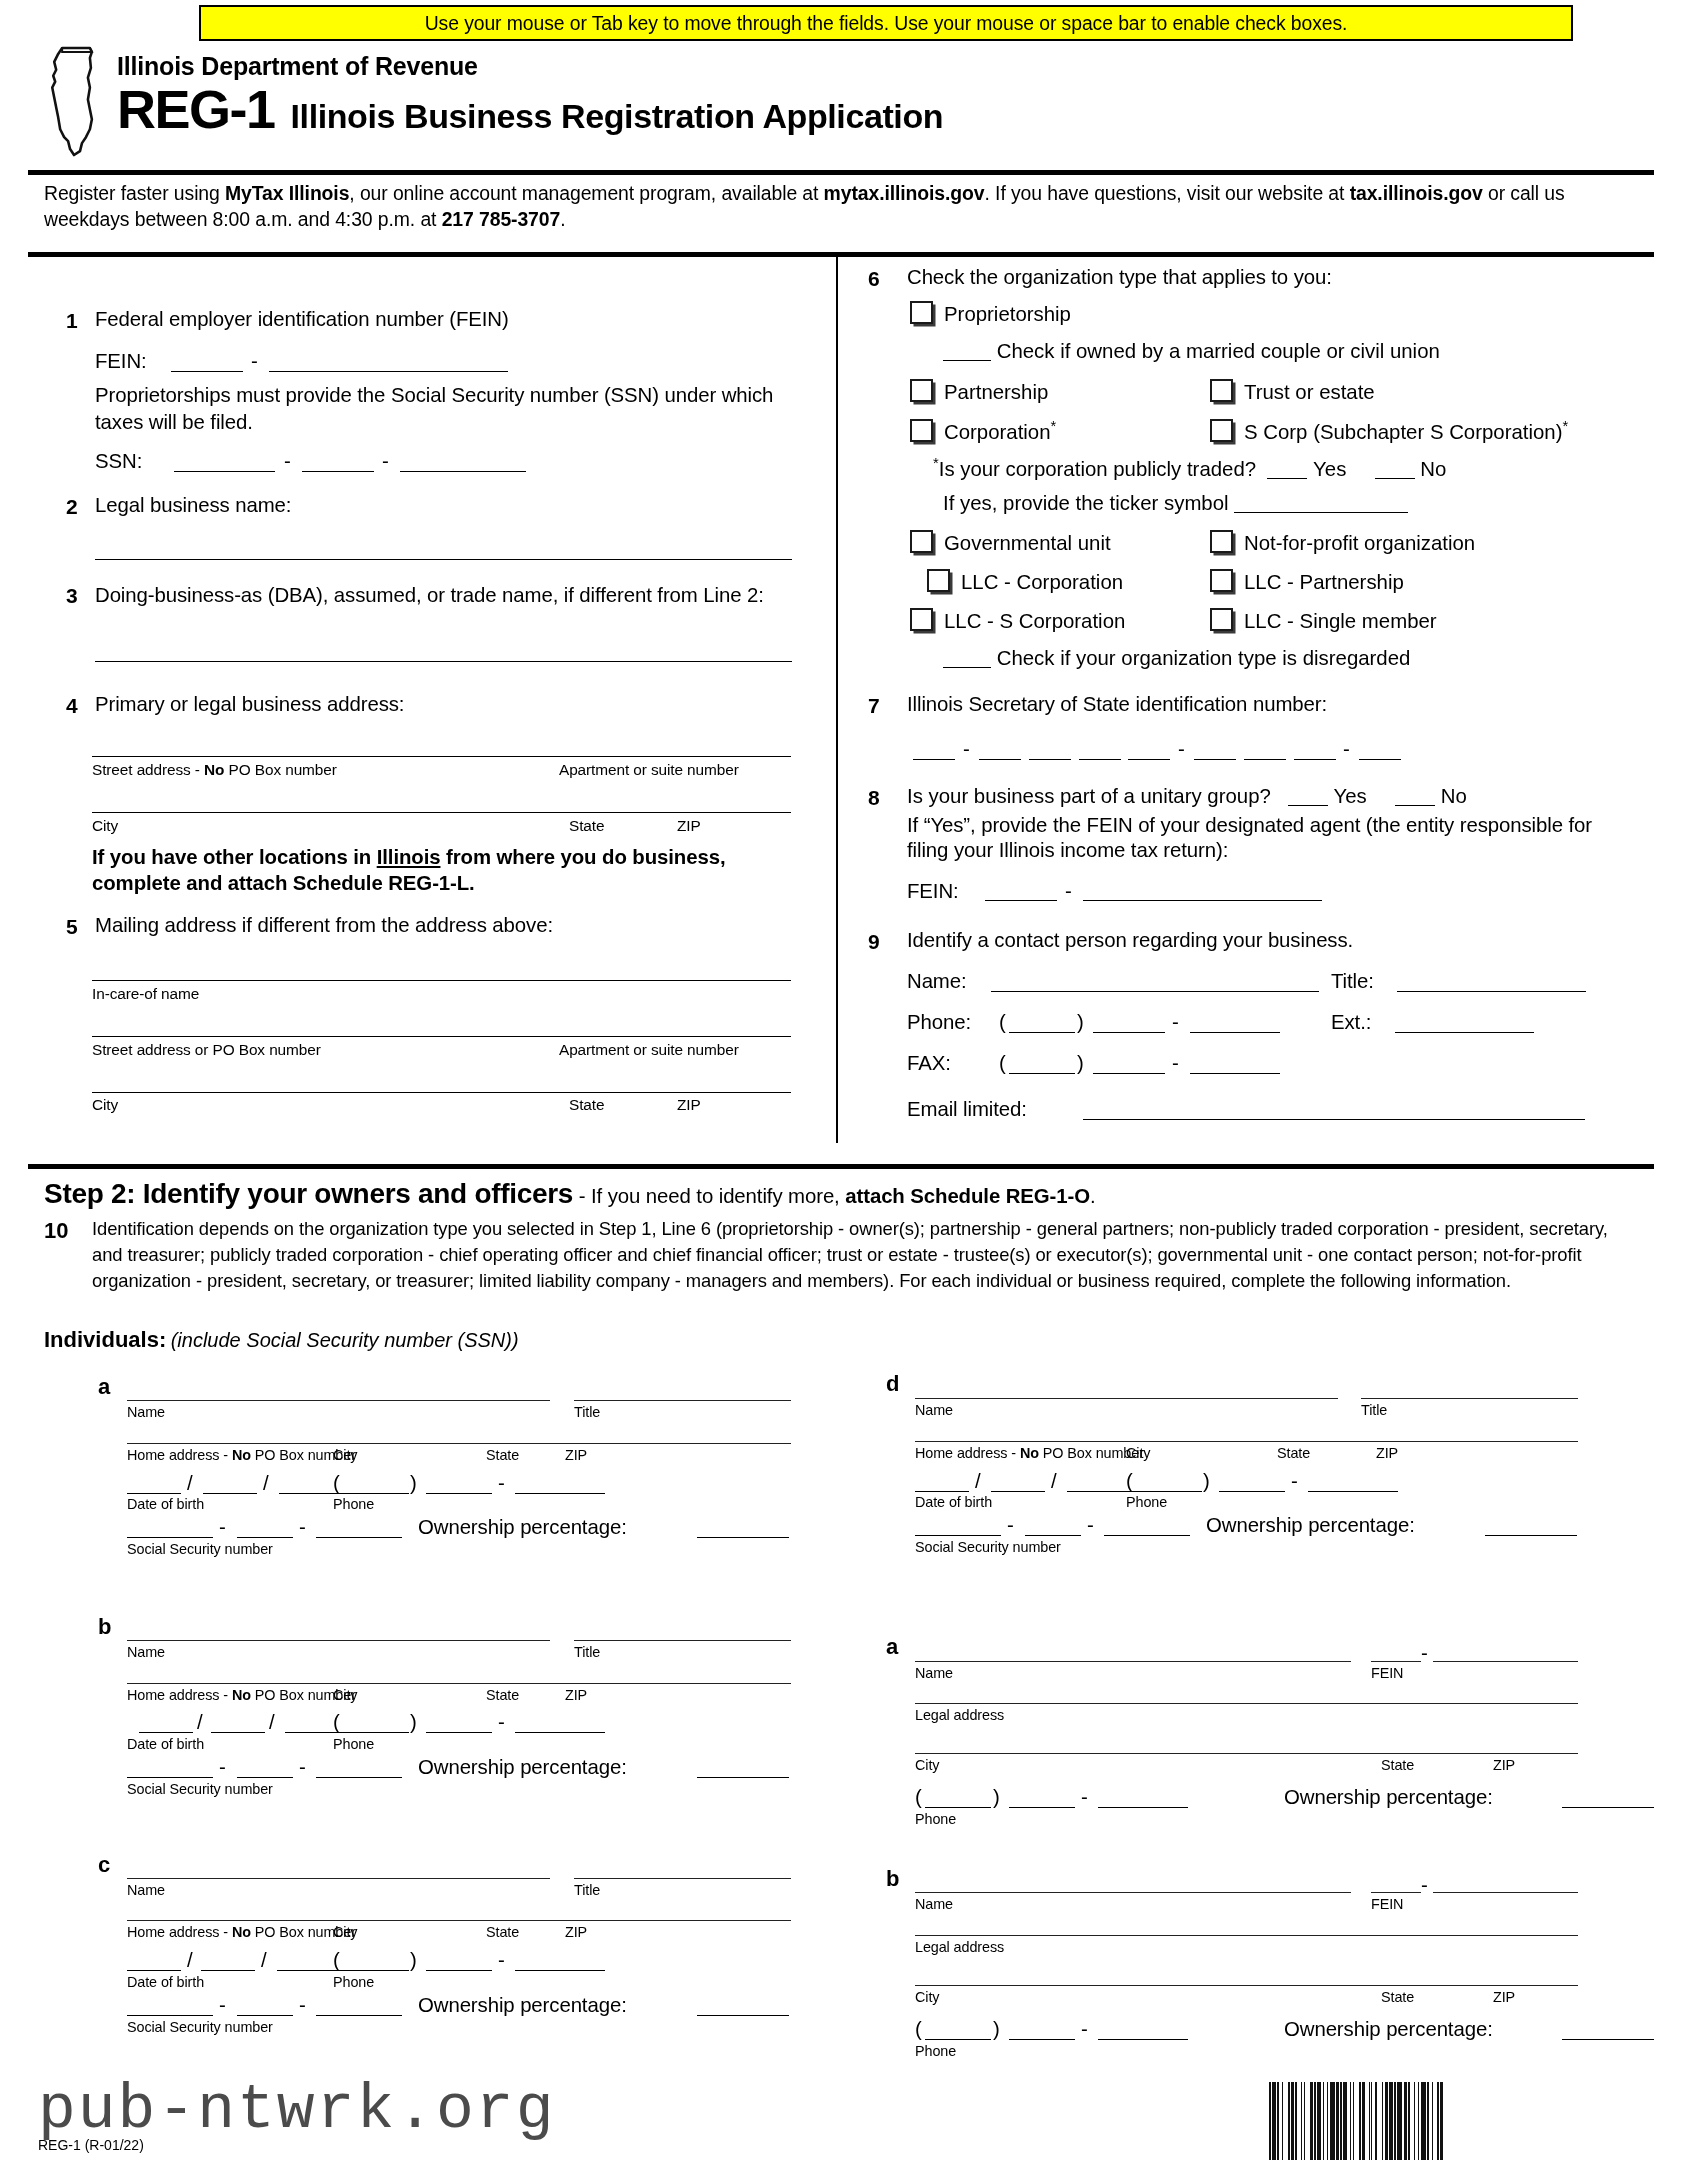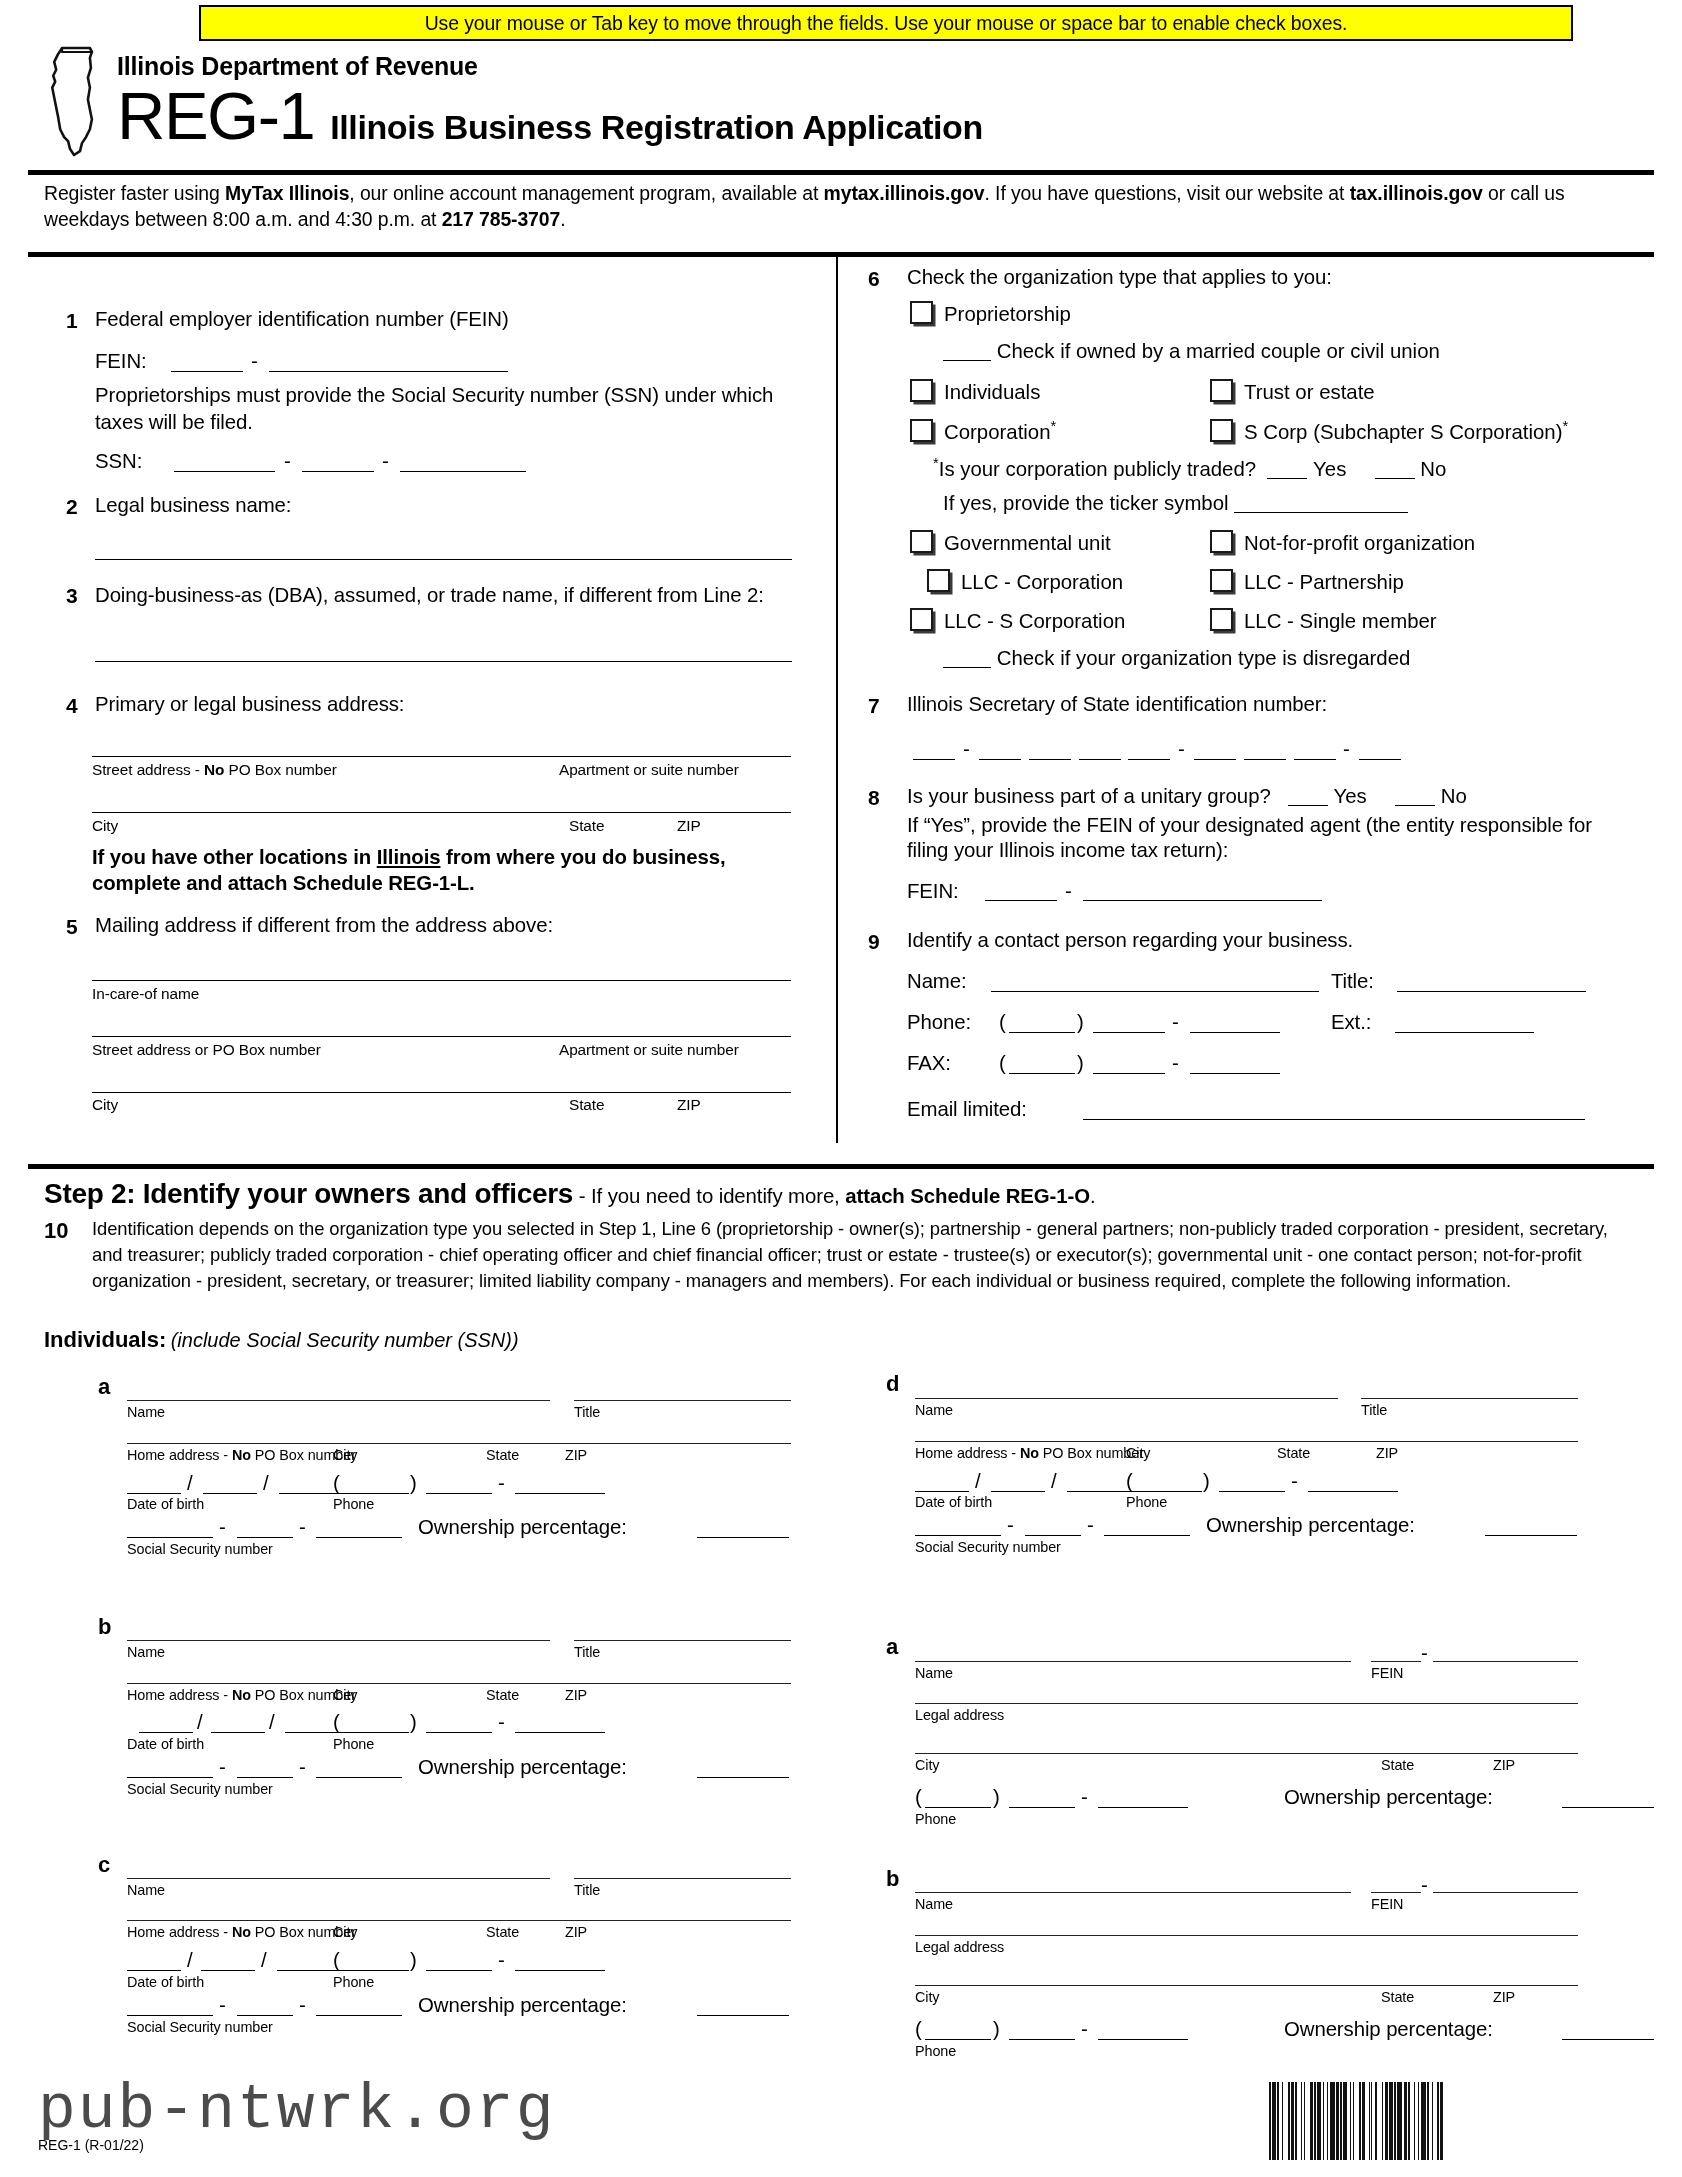--- a/index.html
+++ b/index.html
@@ -15,21 +15,21 @@
     position:absolute; left:199px; top:5px; width:1370px; height:32px;
     background:#ffff00; border:2px solid #000;
     display:flex; align-items:center; justify-content:center;
     font-size:19.4px; font-weight:500; letter-spacing:-0.1px;
   }
 
   
   .il-logo { position:absolute; left:46px; top:44px; width:66px; height:115px; }
   .dept { position:absolute; left:117px; top:52px; font-size:25px; font-weight:bold; letter-spacing:-0.2px;}
   .formline { position:absolute; left:117px; top:82px; display:flex; align-items:baseline; }
-  .formcode { font-size:67px; font-weight:normal; letter-spacing:-1.5px; line-height:1; }
+  .formcode { font-size:54px; font-weight:bold; letter-spacing:-1.5px; line-height:1; }
   .formtitle { font-size:34px; font-weight:bold; margin-left:16px; letter-spacing:-0.4px; }
 
   .hr-thick { position:absolute; background:#000; }
   .intro {
     position:absolute; left:44px; top:181px; width:1592px;
     font-size:19.4px; line-height:1.32; letter-spacing:-0.1px;
   }
 
   
   .abs { position:absolute; }
@@ -162,21 +162,21 @@
   <div class="abs lbl" style="left:907px; top:266px;">Check the organization type that applies to you:</div>
 
   <div class="cbrow" style="left:910px; top:301px;">
     <span class="cbx"></span><span>Proprietorship</span>
   </div>
   <div class="cbrow" style="left:943px; top:340px;">
     <span class="blank" style="width:48px; height:18px;"></span>&nbsp;<span>Check if owned by a married couple or civil union</span>
   </div>
 
   <div class="cbrow" style="left:910px; top:379px;">
-    <span class="cbx"></span><span>Individuals</span>
+    <span class="cbx"></span><span>Partnership</span>
   </div>
   <div class="cbrow" style="left:1210px; top:379px;">
     <span class="cbx"></span><span>Trust or estate</span>
   </div>
 
   <div class="cbrow" style="left:910px; top:418px;">
     <span class="cbx"></span><span>Corporation</span><span class="sup">*</span>
   </div>
   <div class="cbrow" style="left:1210px; top:418px;">
     <span class="cbx"></span><span>S Corp (Subchapter S Corporation)</span><span class="sup">*</span>

